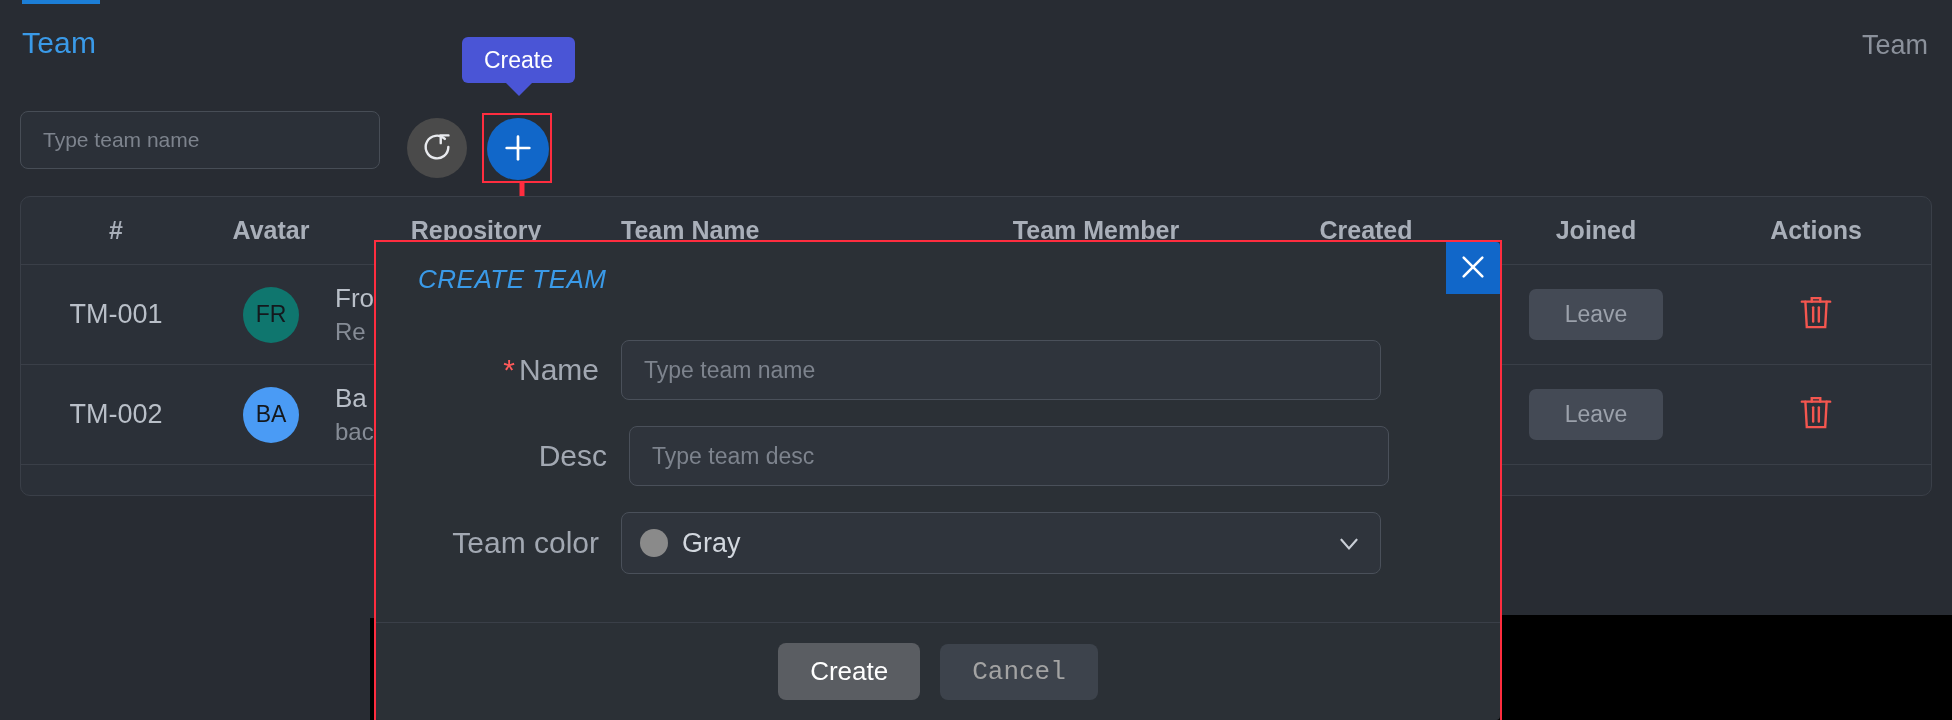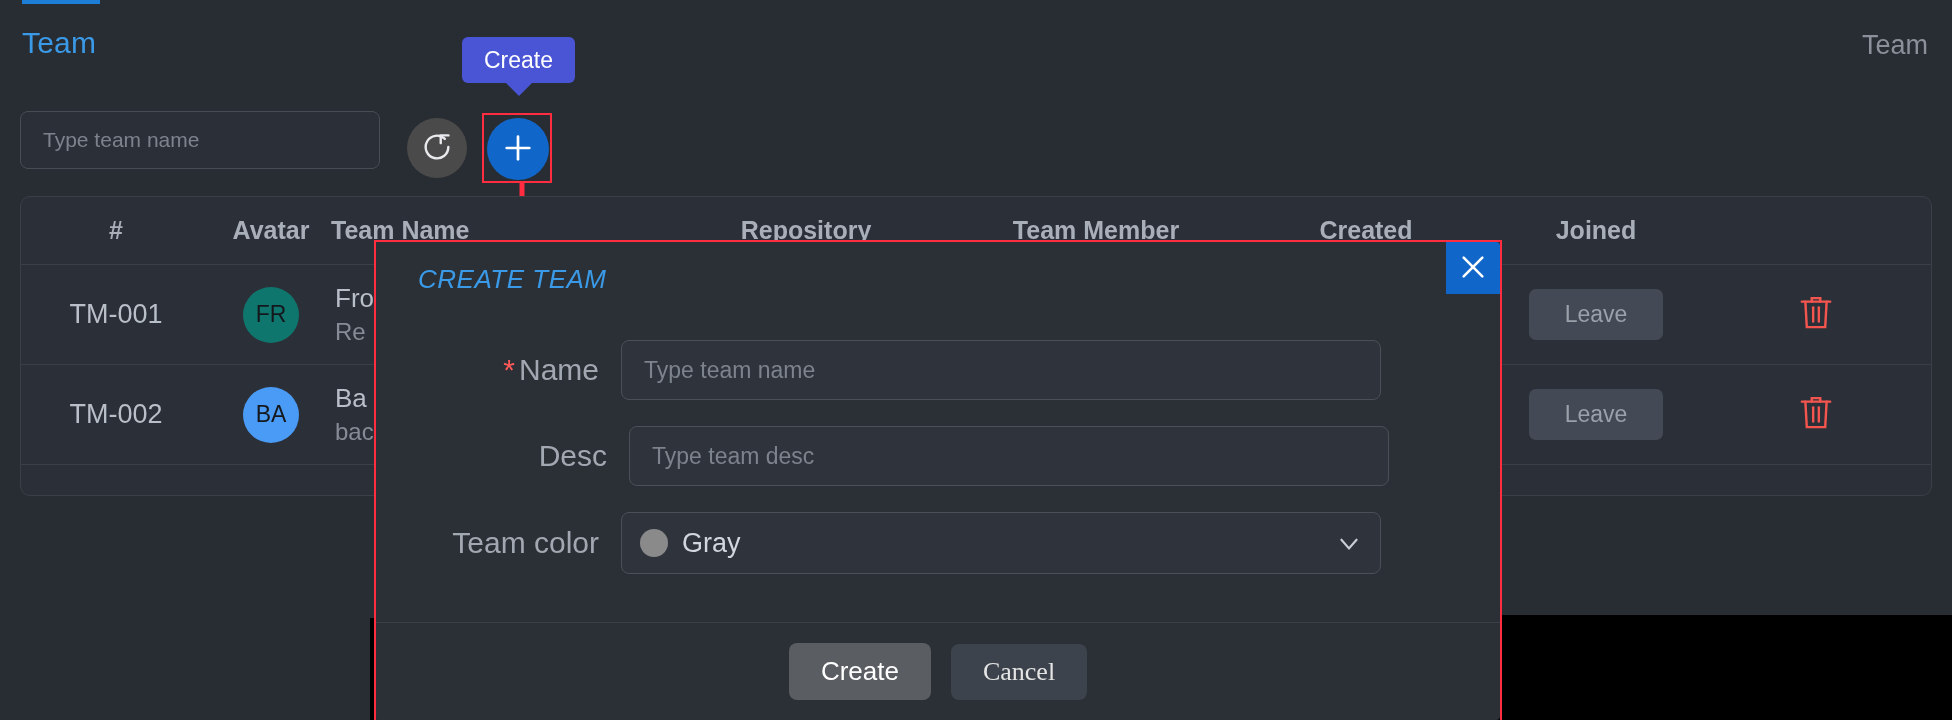--- a/index.html
+++ b/index.html
@@ -174,23 +174,23 @@
     border-top: 1px solid #3a3f48;
     height: 98px;
     display: flex; align-items: center; justify-content: center; gap: 20px;
   }
   .btn-create {
     background: #5a5d62; color: #ffffff; border: none;
     padding: 13px 32px; border-radius: 8px; font-size: 26px;
     cursor: pointer; font-family: "Liberation Sans", sans-serif;
   }
   .btn-cancel {
-    background: #3d434c; color: #e5e5e5; border: none;
+    background: #3d434c; color: #a3a3a3; border: none;
     padding: 13px 32px; border-radius: 8px; font-size: 26px;
-    cursor: pointer; font-family: Liberation Serif, serif;
+    cursor: pointer; font-family: Liberation Mono, monospace;
   }
 </style>
 </head>
 <body>
 
 <div id="root">
 
   <div class="tab-indicator"></div>
 
   <div class="page-title">Team</div>
@@ -224,25 +224,26 @@
 
   <svg class="ann-arrow" viewBox="0 0 30 75">
     <line x1="15" y1="0" x2="15" y2="52" stroke="#ff2d3f" stroke-width="5"></line>
     <polygon points="15,74 3,48 27,48" fill="#ff2d3f"></polygon>
   </svg>
 
   <div class="table-card">
     <div class="trow thead">
       <div class="cell c-id">#</div>
       <div class="cell c-avatar">Avatar</div>
+      <div class="cell c-repo">Repository</div>
       <div class="cell c-name">Team Name</div>
-      <div class="cell c-repo">Repository</div>
       <div class="cell c-member">Team Member</div>
       <div class="cell c-created">Created</div>
       <div class="cell c-joined">Joined</div>
+      <div class="cell c-actions">Actions</div>
     </div>
 
     <div class="trow tbody-row">
       <div class="cell c-id">
           <span class="cell-id">TM-001</span>
         </div>
       <div class="cell c-avatar">
         <span class="avatar" id="av0" style="background: #0f766e;">FR</span>
       </div>
       <div class="cell c-name">

